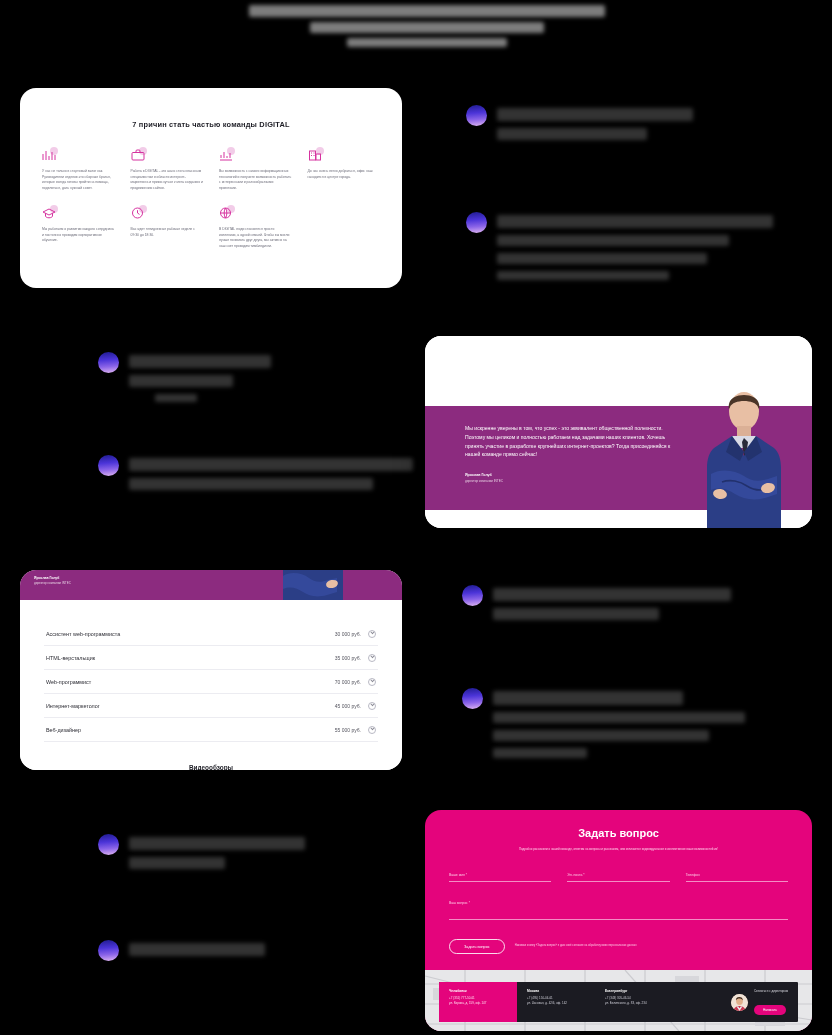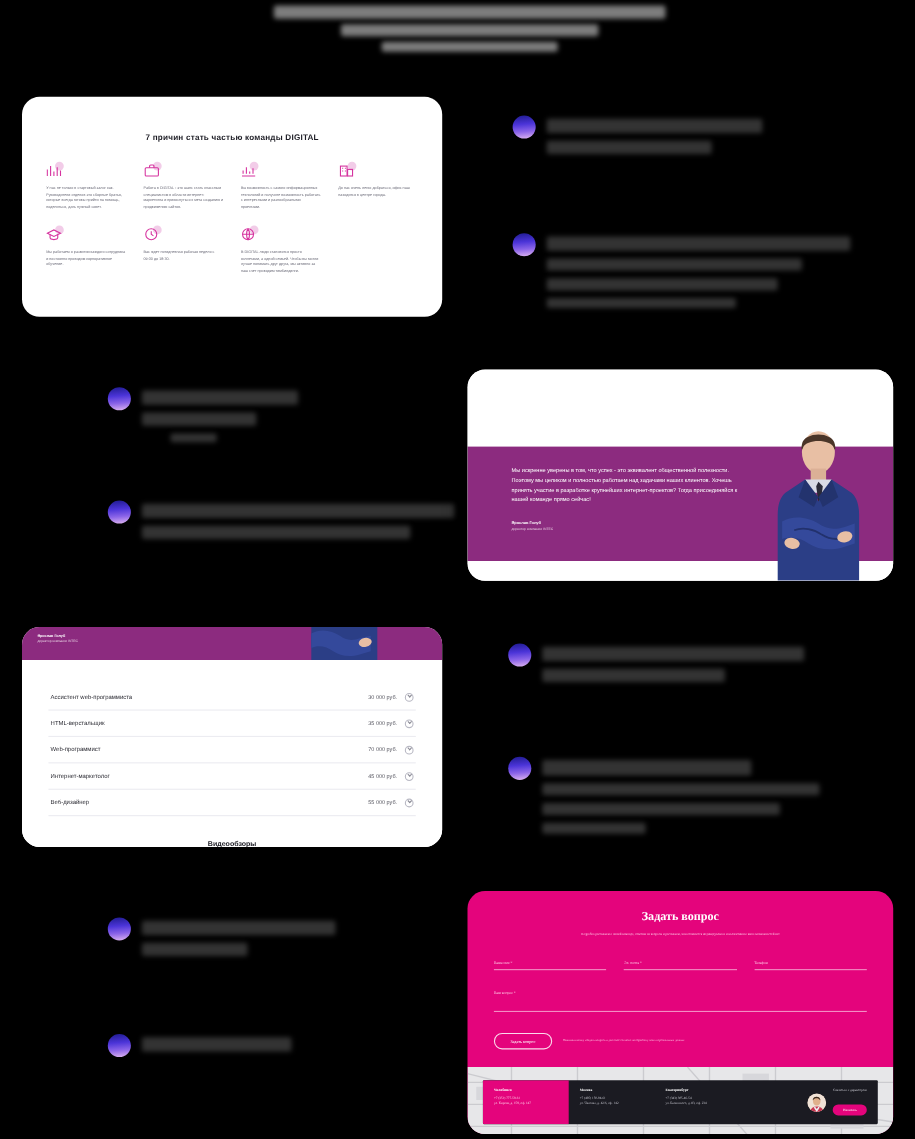--- a/index.html
+++ b/index.html
@@ -98,21 +98,21 @@
     align-items: center; justify-content: center;
   }
   .chev i {
     display: block; width: 3px; height: 3px;
     border-right: .7px solid #8b8b96; border-bottom: .7px solid #8b8b96;
     transform: rotate(45deg) translate(-1px,-1px);
   }
   .vfoot { text-align: center; font-size: 6.4px; font-weight: bold; color: #1d1d25; padding: 22px 0 14px 0; }
 
   
-  .form-card { background: #e4047c; font-family: Liberation Serif, serif; }
+  .form-card { background: #e4047c; }
   .form-inner { padding: 17px 24px 16px 24px; }
   .form-inner h2 {
     text-align: center; font-size: 11px; font-weight: bold; color: #fff;
     margin-bottom: 8px;
   }
   .form-inner .sub {
     text-align: center; font-size: 2.9px; color: #ffd2ea;
     filter: blur(.4px); margin-bottom: 22px;
   }
   .frow { display: flex; gap: 16px; margin-bottom: 19px; }

